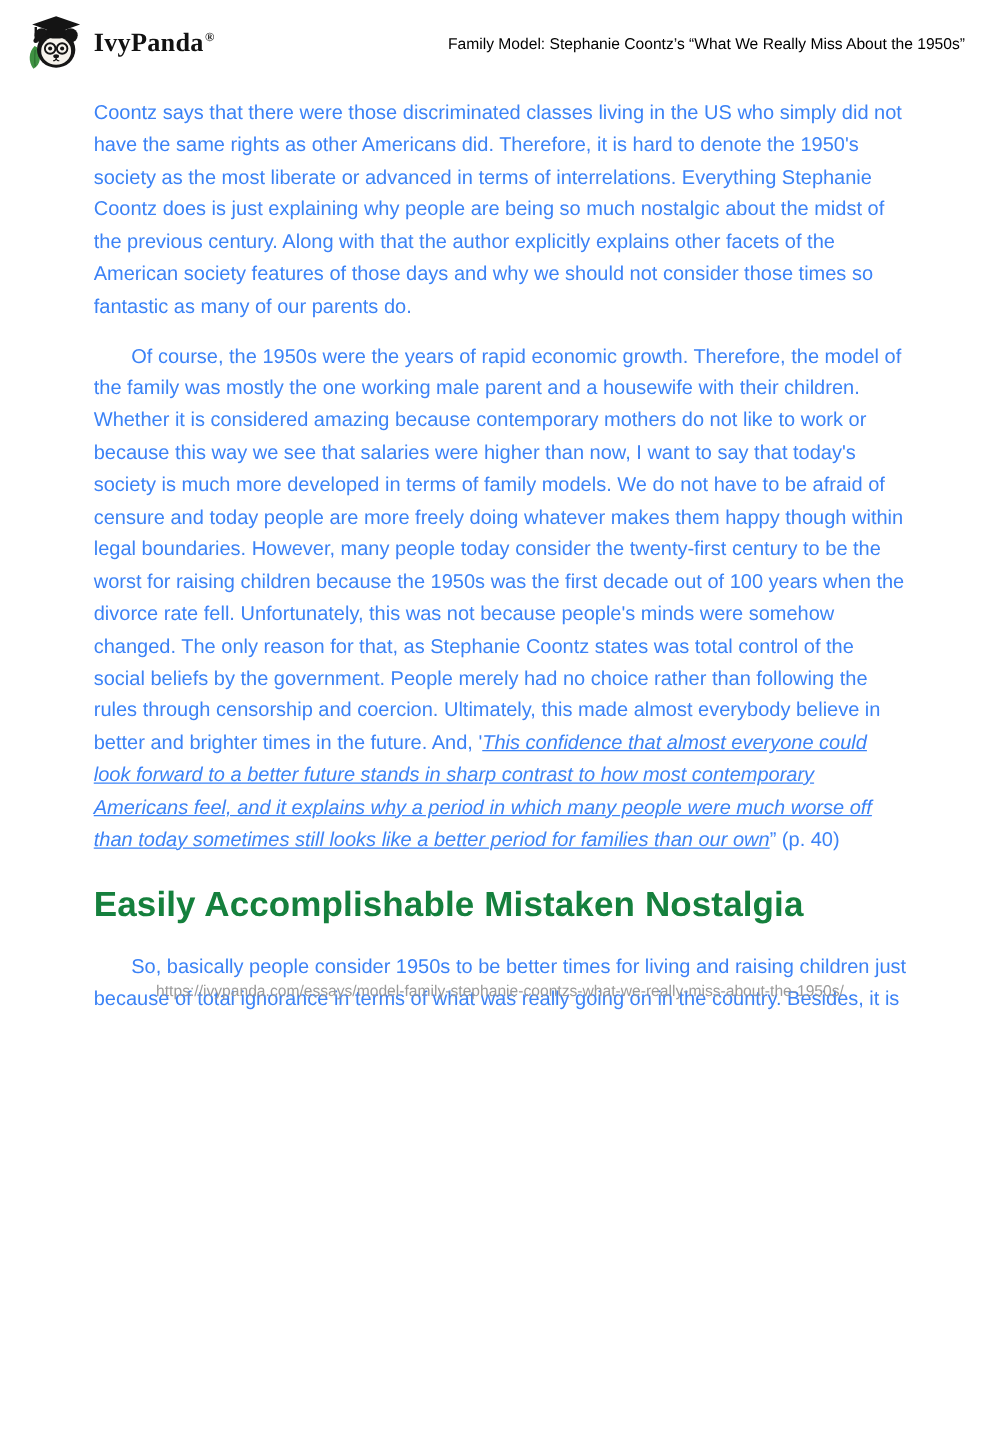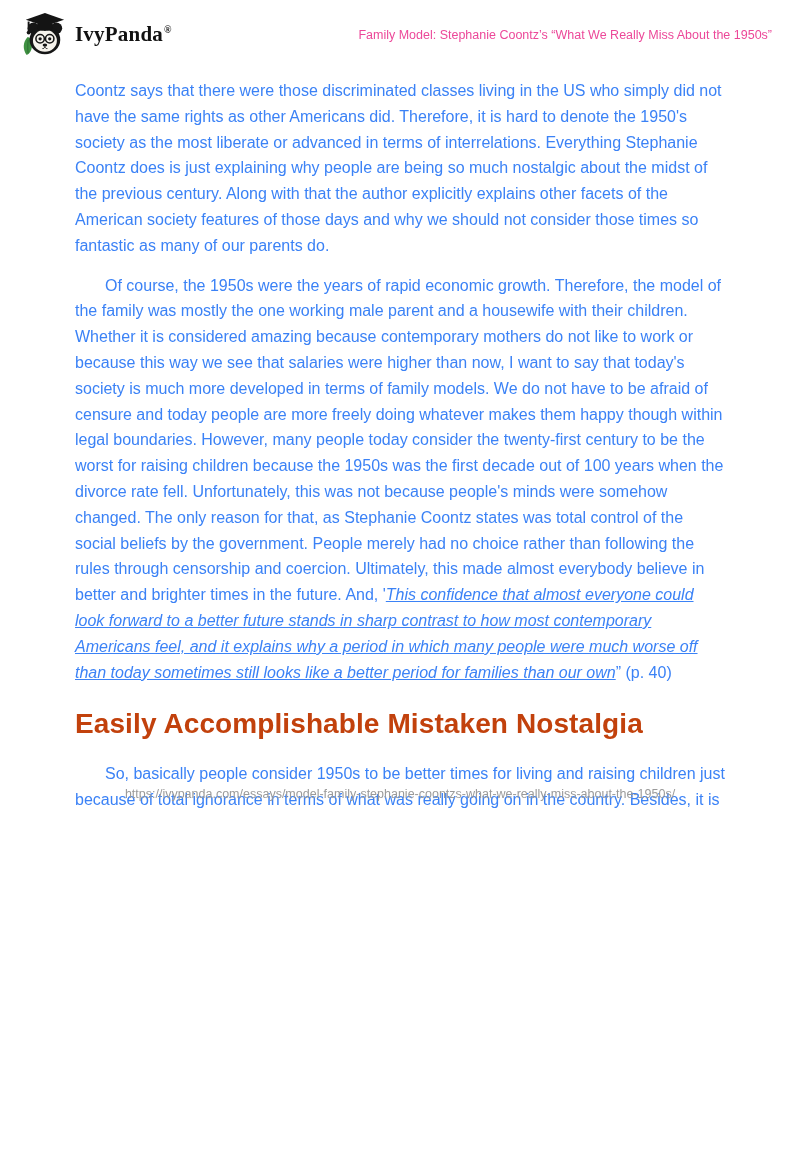--- a/index.html
+++ b/index.html
@@ -37,21 +37,21 @@
   }
   .reg {
     font-family: "Liberation Serif", serif;
     font-size: 10px;
     color: #121212;
     vertical-align: super;
     margin-left: 1px;
   }
   .doc-title {
     margin-left: auto;
-    color: #ec4899;
+    color: #000000;
     font-size: 12.5px;
     padding-top: 2px;
     white-space: nowrap;
   }
 
   .content {
     padding: 20px 75px 0 75px;
   }
   p.para {
     font-size: 16px;
@@ -60,21 +60,21 @@
     margin-bottom: 14px;
     text-align: left;
   }
   p.indent { text-indent: 30px; }
   p.para em { font-style: italic; text-decoration: underline; }
 
   h2.section-heading {
     font-size: 28px;
     line-height: 34px;
     font-weight: 700;
-    color: #c2410c;
+    color: #15803d;
     margin: 22px 0 20px 0;
     letter-spacing: 0.1px;
   }
 
   .footer {
     position: absolute;
     left: 0;
     right: 0;
     bottom: 14px;
     text-align: center;

